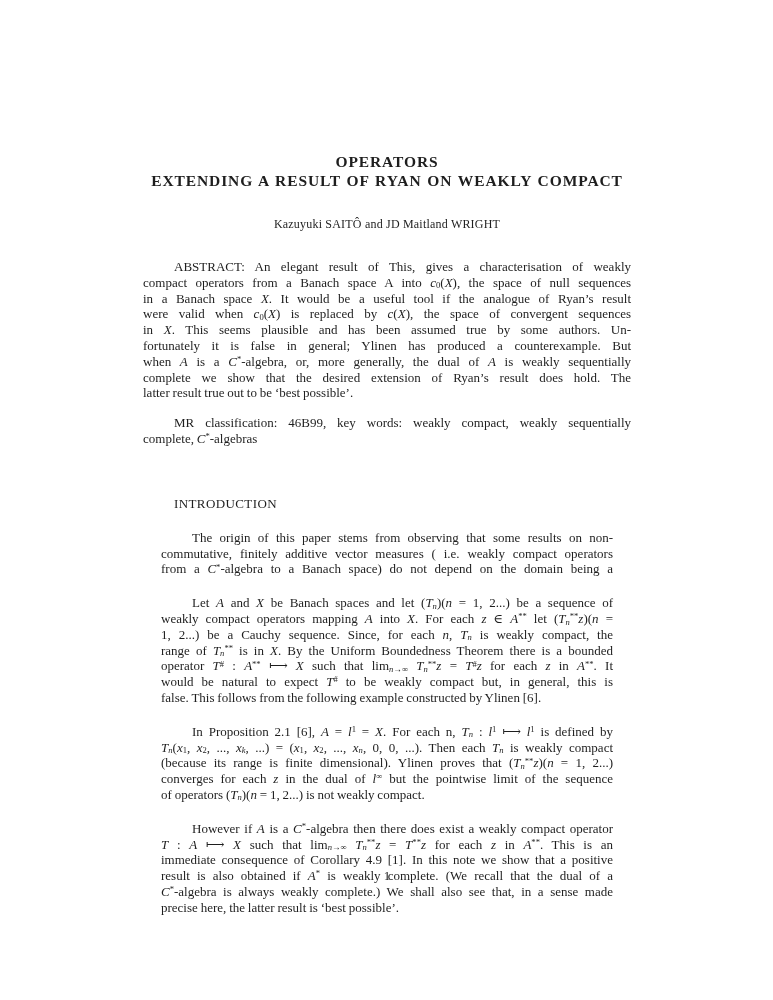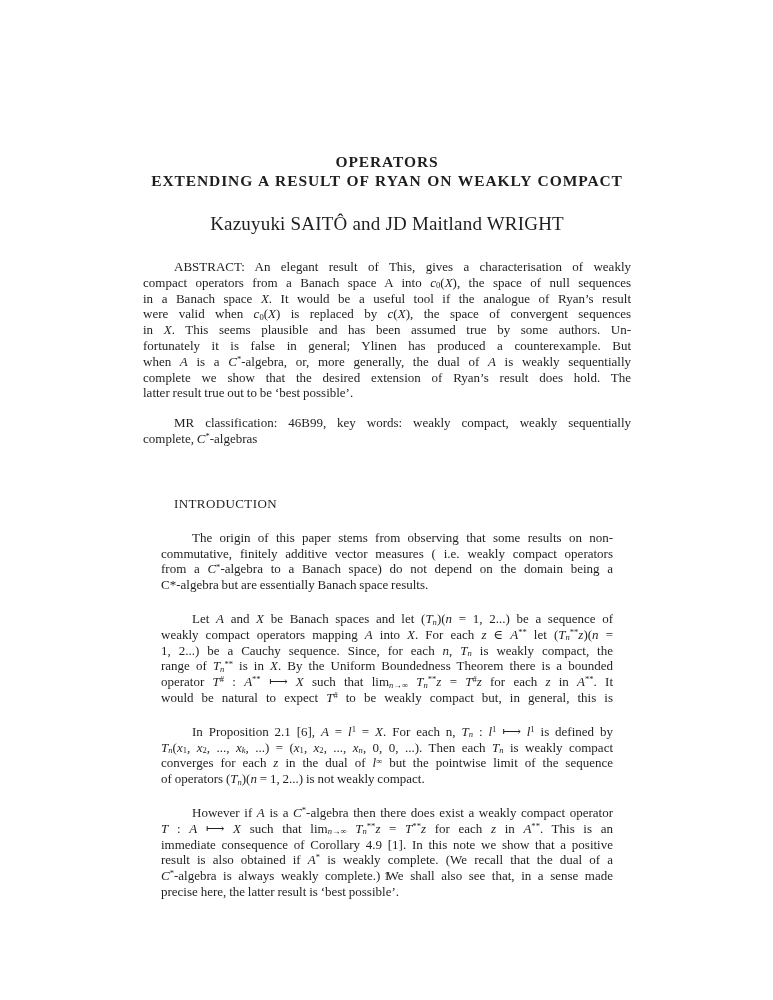--- a/index.html
+++ b/index.html
@@ -48,21 +48,21 @@
     text-align: center;
     text-align-last: center;
     text-indent: 0;
     word-spacing: 1px;
   }
   .title-block { top: 152px; }
 
   .authors-block {
     top: 216px;
     text-align: center;
-    font-size: 19px;
+    font-size: 12px;
     line-height: 16px;
     letter-spacing: 0.2px;
   }
 
   .abstract-block { top: 259px; }
   .mr-block { top: 415px; }
 
   .intro-block { top: 496px; }
   .section-heading {
     font-weight: normal;
@@ -120,33 +120,34 @@
         <div class="line pl">complete, <i>C</i><sup>*</sup>-algebras</div>
       </div>
 
     <div class="block intro-block">
       <div class="section-heading">INTRODUCTION</div>
       <div>
           <div class="para indented">
             <div class="line pf">The origin of this paper stems from observing that some results on non-</div>
             <div class="line">commutative, finitely additive vector measures ( i.e. weakly compact operators</div>
             <div class="line">from a <i>C</i><sup>*</sup>-algebra to a Banach space) do not depend on the domain being a</div>
-            <div class="line pl">C*-algebra but are essentially Banach space results.</div>
           </div>
           <div class="para indented">
             <div class="line pf">Let <i>A</i> and <i>X</i> be Banach spaces and let (<i>T</i><sub><i>n</i></sub>)(<i>n</i> = 1, 2...) be a sequence of</div>
             <div class="line">weakly compact operators mapping <i>A</i> into <i>X</i>. For each <i>z</i> ∈ <i>A</i><sup>**</sup> let (<i>T</i><sub><i>n</i></sub><sup>**</sup><i>z</i>)(<i>n</i> =</div>
             <div class="line">1, 2...) be a Cauchy sequence. Since, for each <i>n</i>, <i>T</i><sub><i>n</i></sub> is weakly compact, the</div>
             <div class="line">range of <i>T</i><sub><i>n</i></sub><sup>**</sup> is in <i>X</i>. By the Uniform Boundedness Theorem there is a bounded</div>
             <div class="line">operator <i>T</i><sup>#</sup> : <i>A</i><sup>**</sup> ⟼ <i>X</i> such that lim<sub><i>n</i>→∞</sub> <i>T</i><sub><i>n</i></sub><sup>**</sup><i>z</i> = <i>T</i><sup>#</sup><i>z</i> for each <i>z</i> in <i>A</i><sup>**</sup>. It</div>
             <div class="line">would be natural to expect <i>T</i><sup>#</sup> to be weakly compact but, in general, this is</div>
+            <div class="line pl">false. This follows from the following example constructed by Ylinen [6].</div>
           </div>
           <div class="para indented">
             <div class="line pf">In Proposition 2.1 [6], <i>A</i> = <i>l</i><sup>1</sup> = <i>X</i>. For each n, <i>T</i><sub><i>n</i></sub> : <i>l</i><sup>1</sup> ⟼ <i>l</i><sup>1</sup> is defined by</div>
             <div class="line"><i>T</i><sub><i>n</i></sub>(<i>x</i><sub>1</sub>, <i>x</i><sub>2</sub>, ..., <i>x</i><sub><i>k</i></sub>, ...) = (<i>x</i><sub>1</sub>, <i>x</i><sub>2</sub>, ..., <i>x</i><sub><i>n</i></sub>, 0, 0, ...). Then each <i>T</i><sub><i>n</i></sub> is weakly compact</div>
+            <div class="line">(because its range is finite dimensional). Ylinen proves that (<i>T</i><sub><i>n</i></sub><sup>**</sup><i>z</i>)(<i>n</i> = 1, 2...)</div>
             <div class="line">converges for each <i>z</i> in the dual of <i>l</i><sup>∞</sup> but the pointwise limit of the sequence</div>
             <div class="line pl">of operators (<i>T</i><sub><i>n</i></sub>)(<i>n</i> = 1, 2...) is not weakly compact.</div>
           </div>
           <div class="para indented">
             <div class="line pf">However if <i>A</i> is a <i>C</i><sup>*</sup>-algebra then there does exist a weakly compact operator</div>
             <div class="line"><i>T</i> : <i>A</i> ⟼ <i>X</i> such that lim<sub><i>n</i>→∞</sub> <i>T</i><sub><i>n</i></sub><sup>**</sup><i>z</i> = <i>T</i><sup>**</sup><i>z</i> for each <i>z</i> in <i>A</i><sup>**</sup>. This is an</div>
             <div class="line">immediate consequence of Corollary 4.9 [1]. In this note we show that a positive</div>
             <div class="line">result is also obtained if <i>A</i><sup>*</sup> is weakly complete. (We recall that the dual of a</div>
             <div class="line"><i>C</i><sup>*</sup>-algebra is always weakly complete.) We shall also see that, in a sense made</div>
             <div class="line pl">precise here, the latter result is ‘best possible’.</div>

